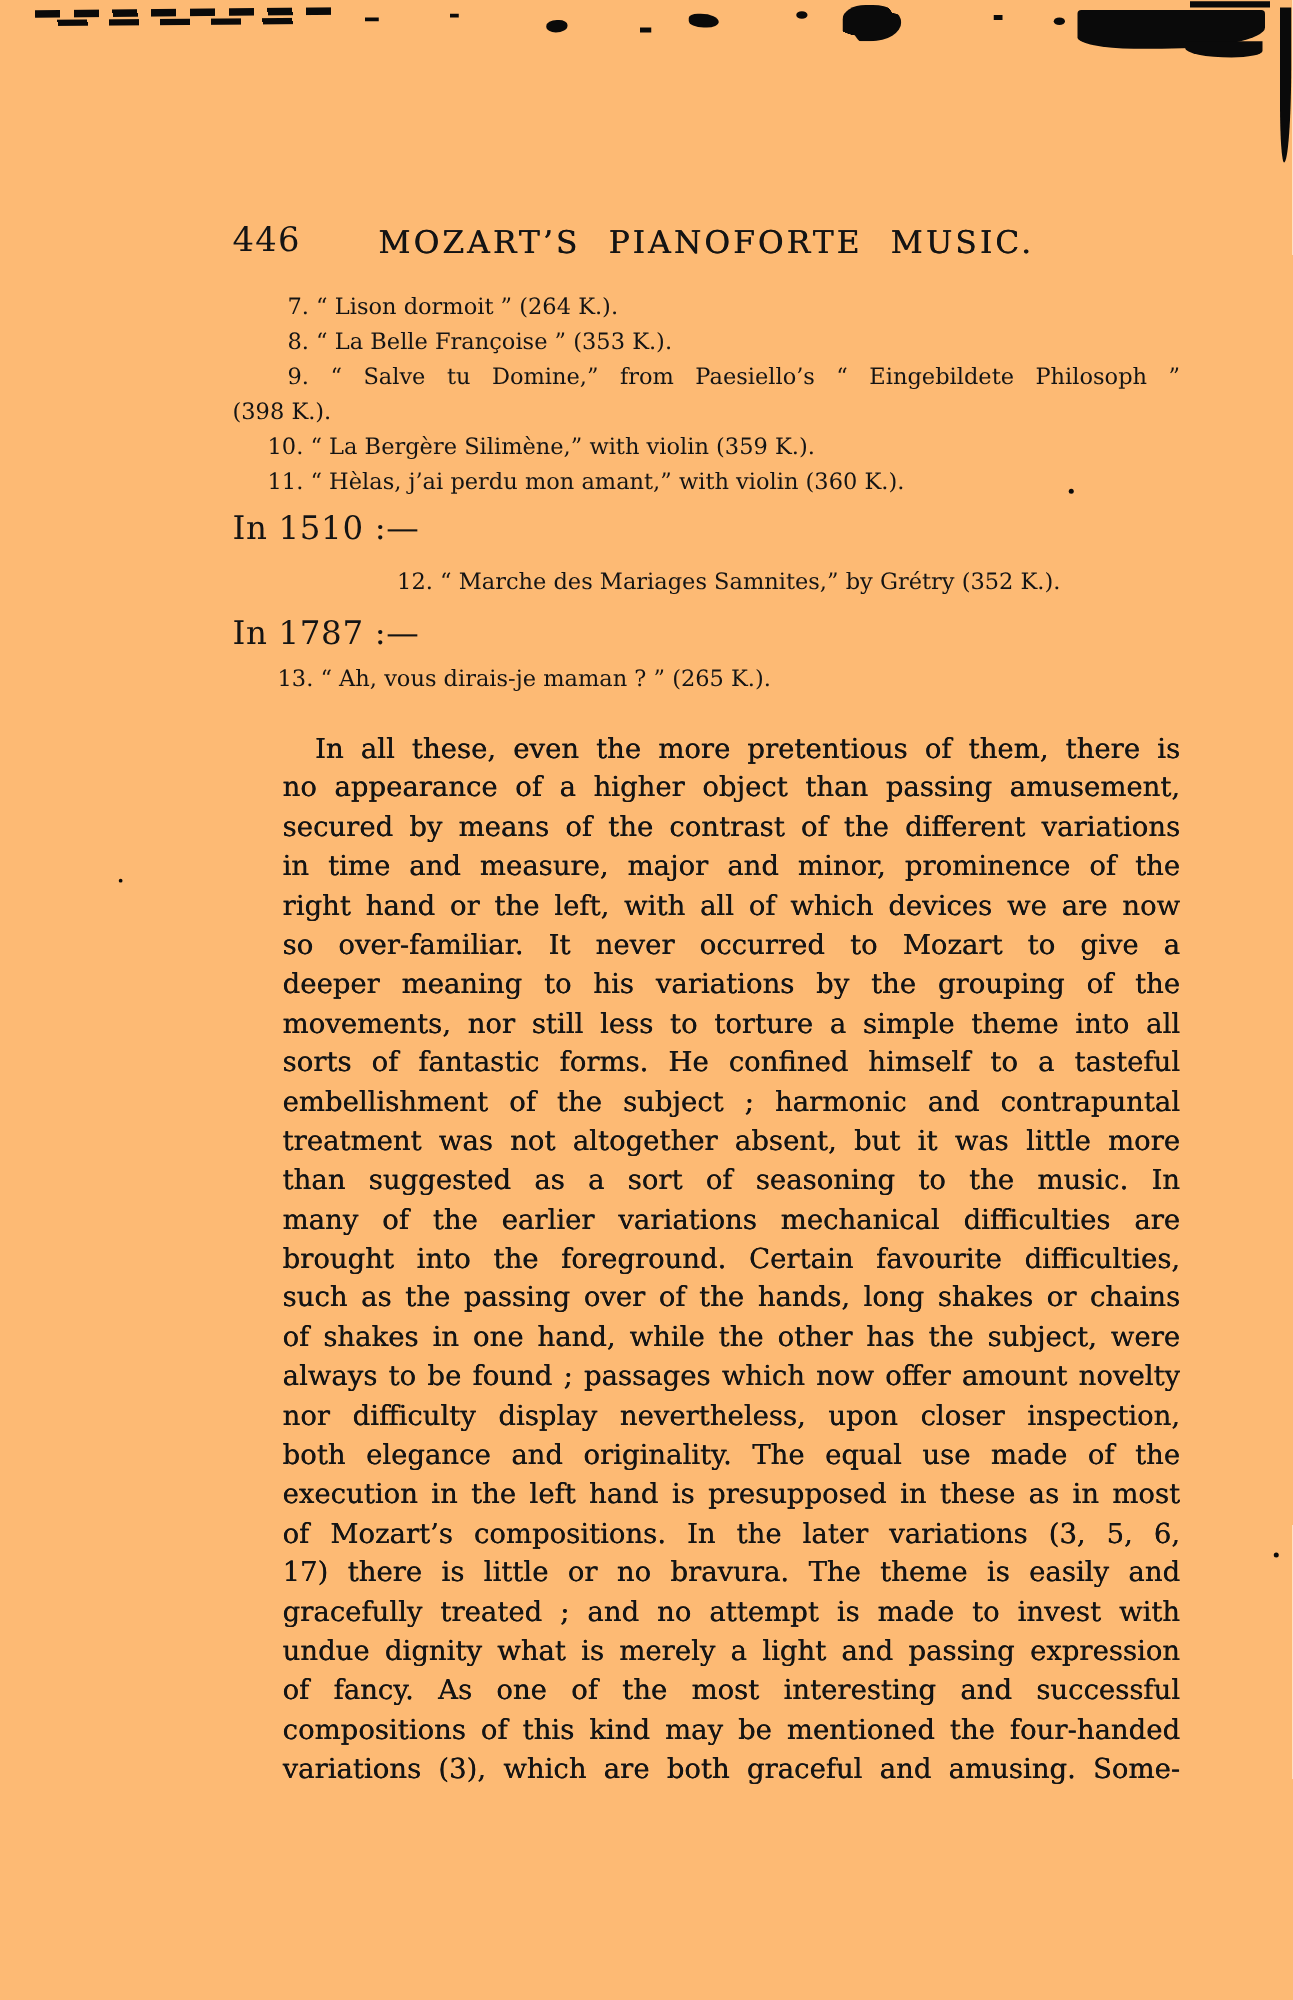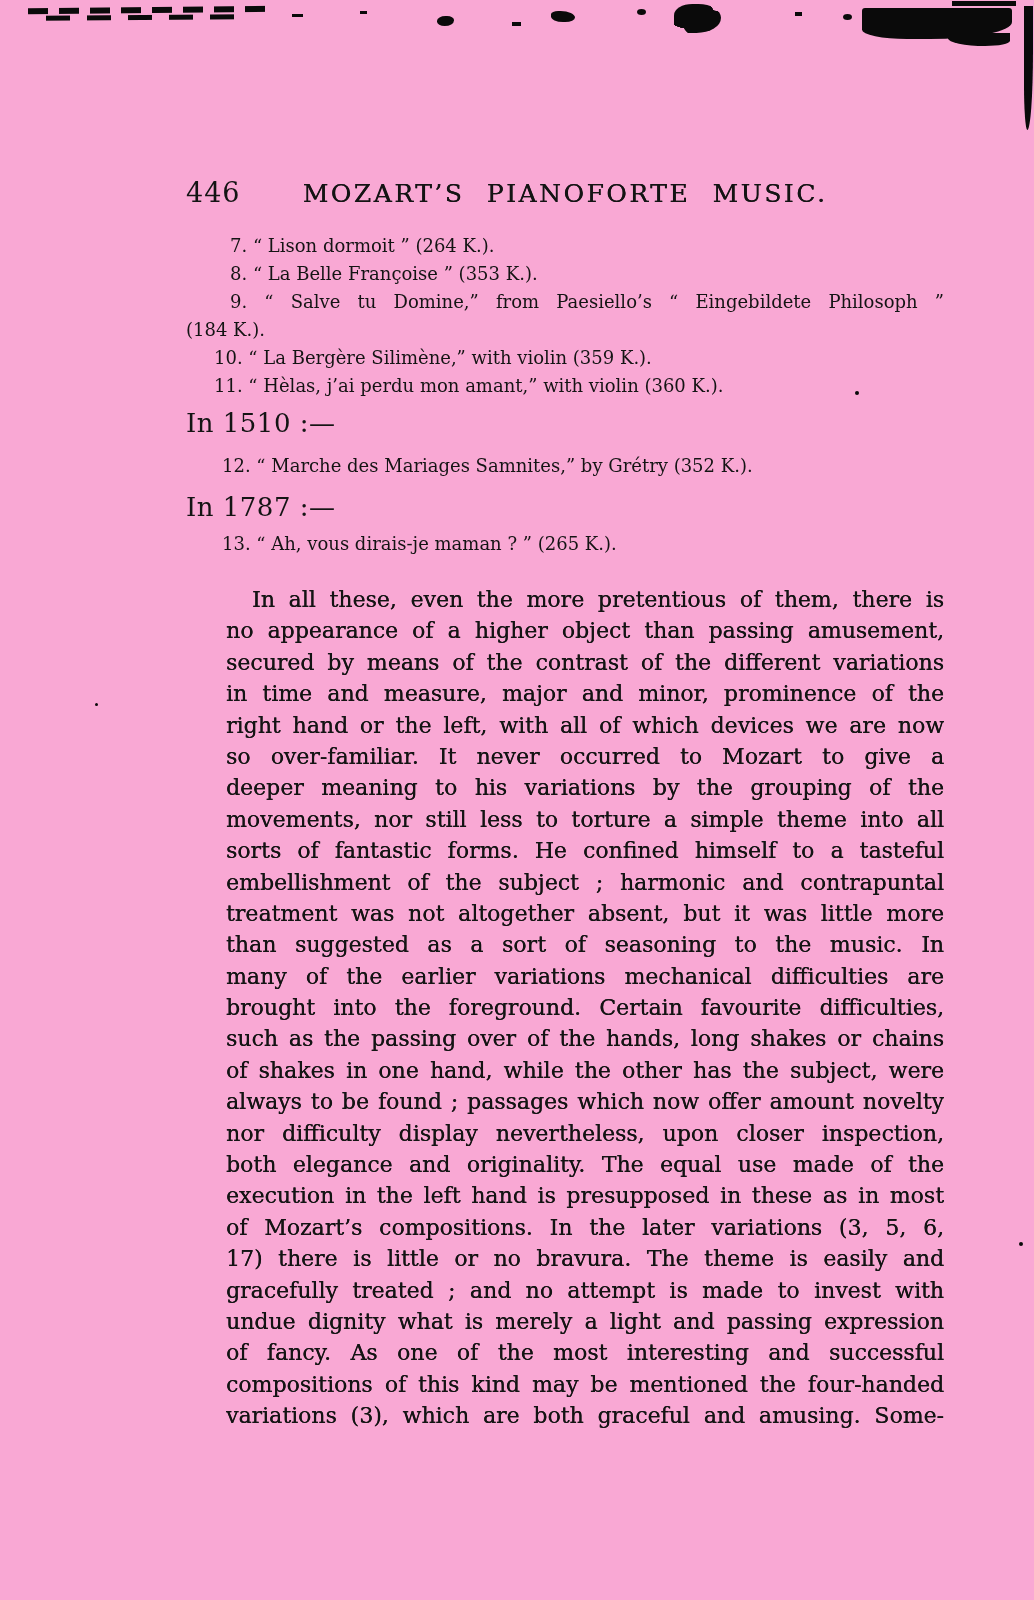--- a/index.html
+++ b/index.html
@@ -1,19 +1,19 @@
 <!DOCTYPE html>
 <html><head>
 <meta charset="utf-8">
 <style>
   html,body{margin:0;padding:0;background:#ffffff;}
   .page{
     position:relative;
     width:1034px;height:1600px;
-    background:#f9a8d4;
+    background:#fdba74;
     overflow:hidden;
     font-family:"DejaVu Serif", serif;
     color:#141414;
   }
 
   
   .artifact{position:absolute;background:#0a0a0a;}
   .smudge-a{
     left:28px;top:7px;width:248px;height:6px;background:
       repeating-linear-gradient(90deg,#0a0a0a 0 20px,transparent 20px 31px);
@@ -66,21 +66,21 @@
   .list-line.just{white-space:normal;text-align:justify;text-align-last:justify;}
   .ind-a{padding-left:44px;}
   .ind-b{padding-left:28px;}
   .ind-c{padding-left:36px;}
 
   .year-heading{
     font-size:26px;line-height:34px;height:34px;
     letter-spacing:0.5px;
   }
   .h1786{top:406px;}
-  .item12{top:452px;}
+  .item12{top:452px;text-align:center;}
   .h1787{top:490px;}
   .item13{top:530px;}
 
   .para{top:584px;}
   .pline{
     font-size:22px;line-height:31.4px;height:31.4px;
     text-align:justify;text-align-last:justify;
     overflow:hidden;
     text-shadow:0.25px 0 0 currentColor;
     margin-left:40px;
@@ -113,21 +113,21 @@
 
   <div class="col header">
     <span class="pageno">446</span>
     <span class="runtitle">MOZART’S PIANOFORTE MUSIC.</span>
   </div>
 
   <div class="col list1">
     <div class="list-line ind-a">7. “ Lison dormoit ” (264 K.).</div>
     <div class="list-line ind-a">8. “ La Belle Françoise ” (353 K.).</div>
     <div class="list-line ind-a just">9. “ Salve tu Domine,” from Paesiello’s “ Eingebildete Philosoph ”</div>
-    <div class="list-line">(184 K.).</div>
+    <div class="list-line">(398 K.).</div>
     <div class="list-line ind-b">10. “ La Bergère Silimène,” with violin (359 K.).</div>
     <div class="list-line ind-b">11. “ Hèlas, j’ai perdu mon amant,” with violin (360 K.).</div>
   </div>
 
   <div class="col year-heading h1786">In 1510 :—</div>
   <div class="col item12">
     <div class="list-line ind-c">12. “ Marche des Mariages Samnites,” by Grétry (352 K.).</div>
   </div>
   <div class="col year-heading h1787">In 1787 :—</div>
   <div class="col item13">

